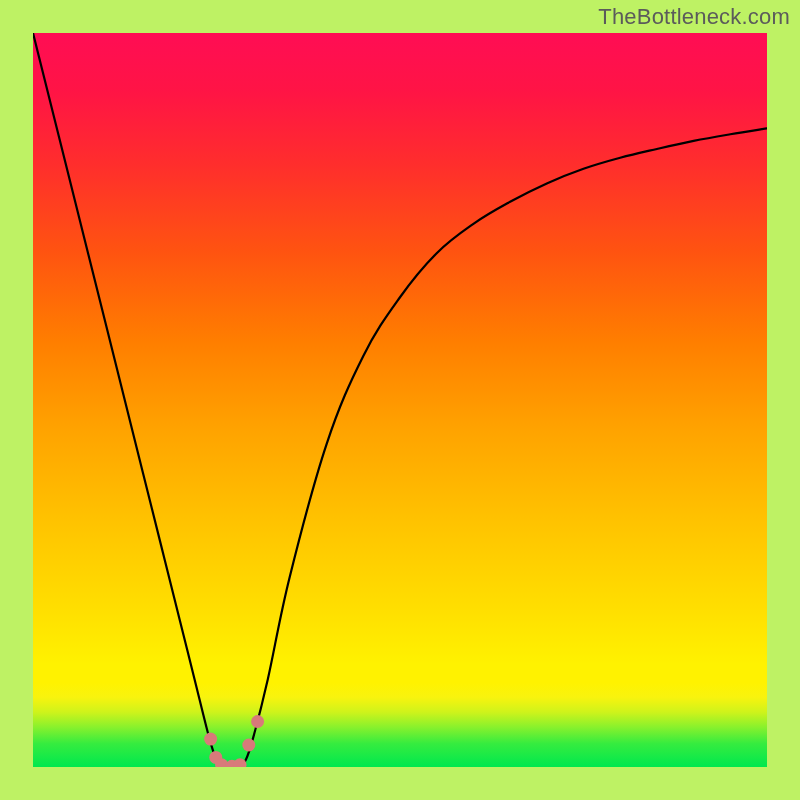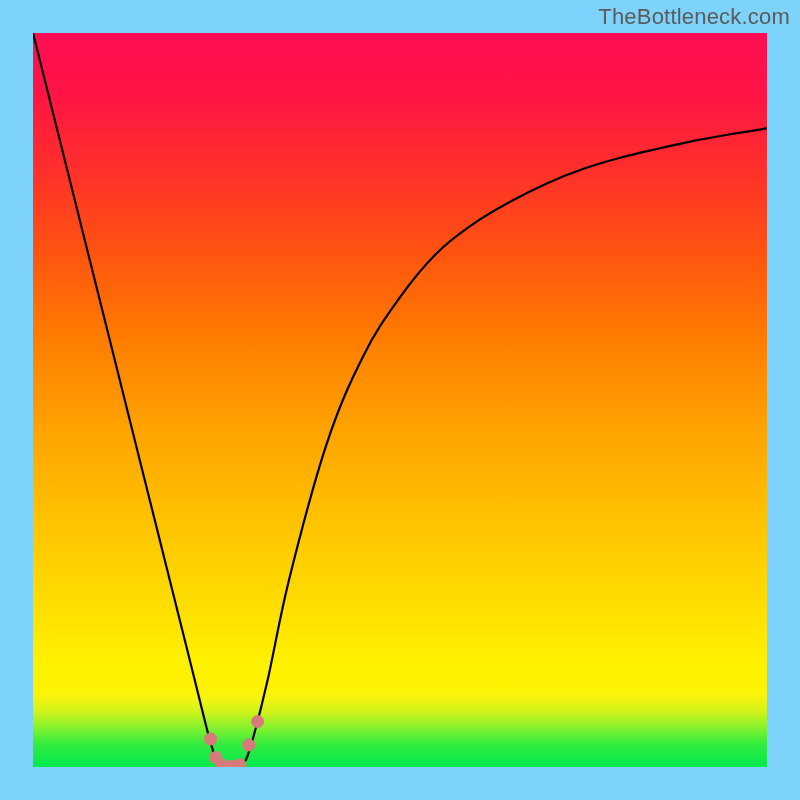--- a/index.html
+++ b/index.html
@@ -7,21 +7,21 @@
     padding: 0;
     width: 800px;
     height: 800px;
     overflow: hidden;
     font-family: Arial, Helvetica, sans-serif;
   }
   .frame {
     position: relative;
     width: 800px;
     height: 800px;
-    background: #7dd3fc;
+    background: #bef264;
   }
   .watermark {
     position: absolute;
     top: 4px;
     right: 10px;
     font-size: 22px;
     font-weight: 500;
     color: #5b5b5b;
     letter-spacing: 0.2px;
     z-index: 10;

